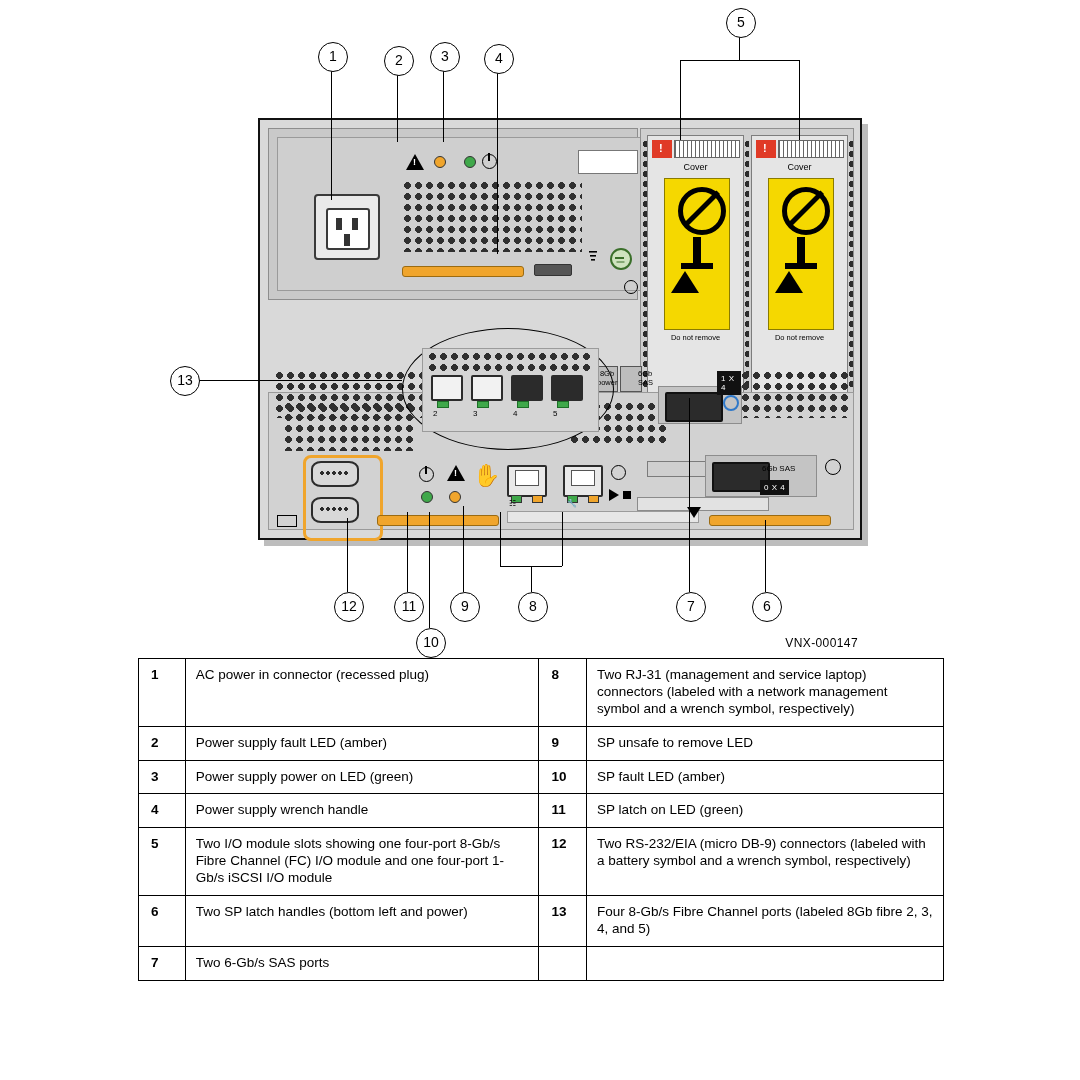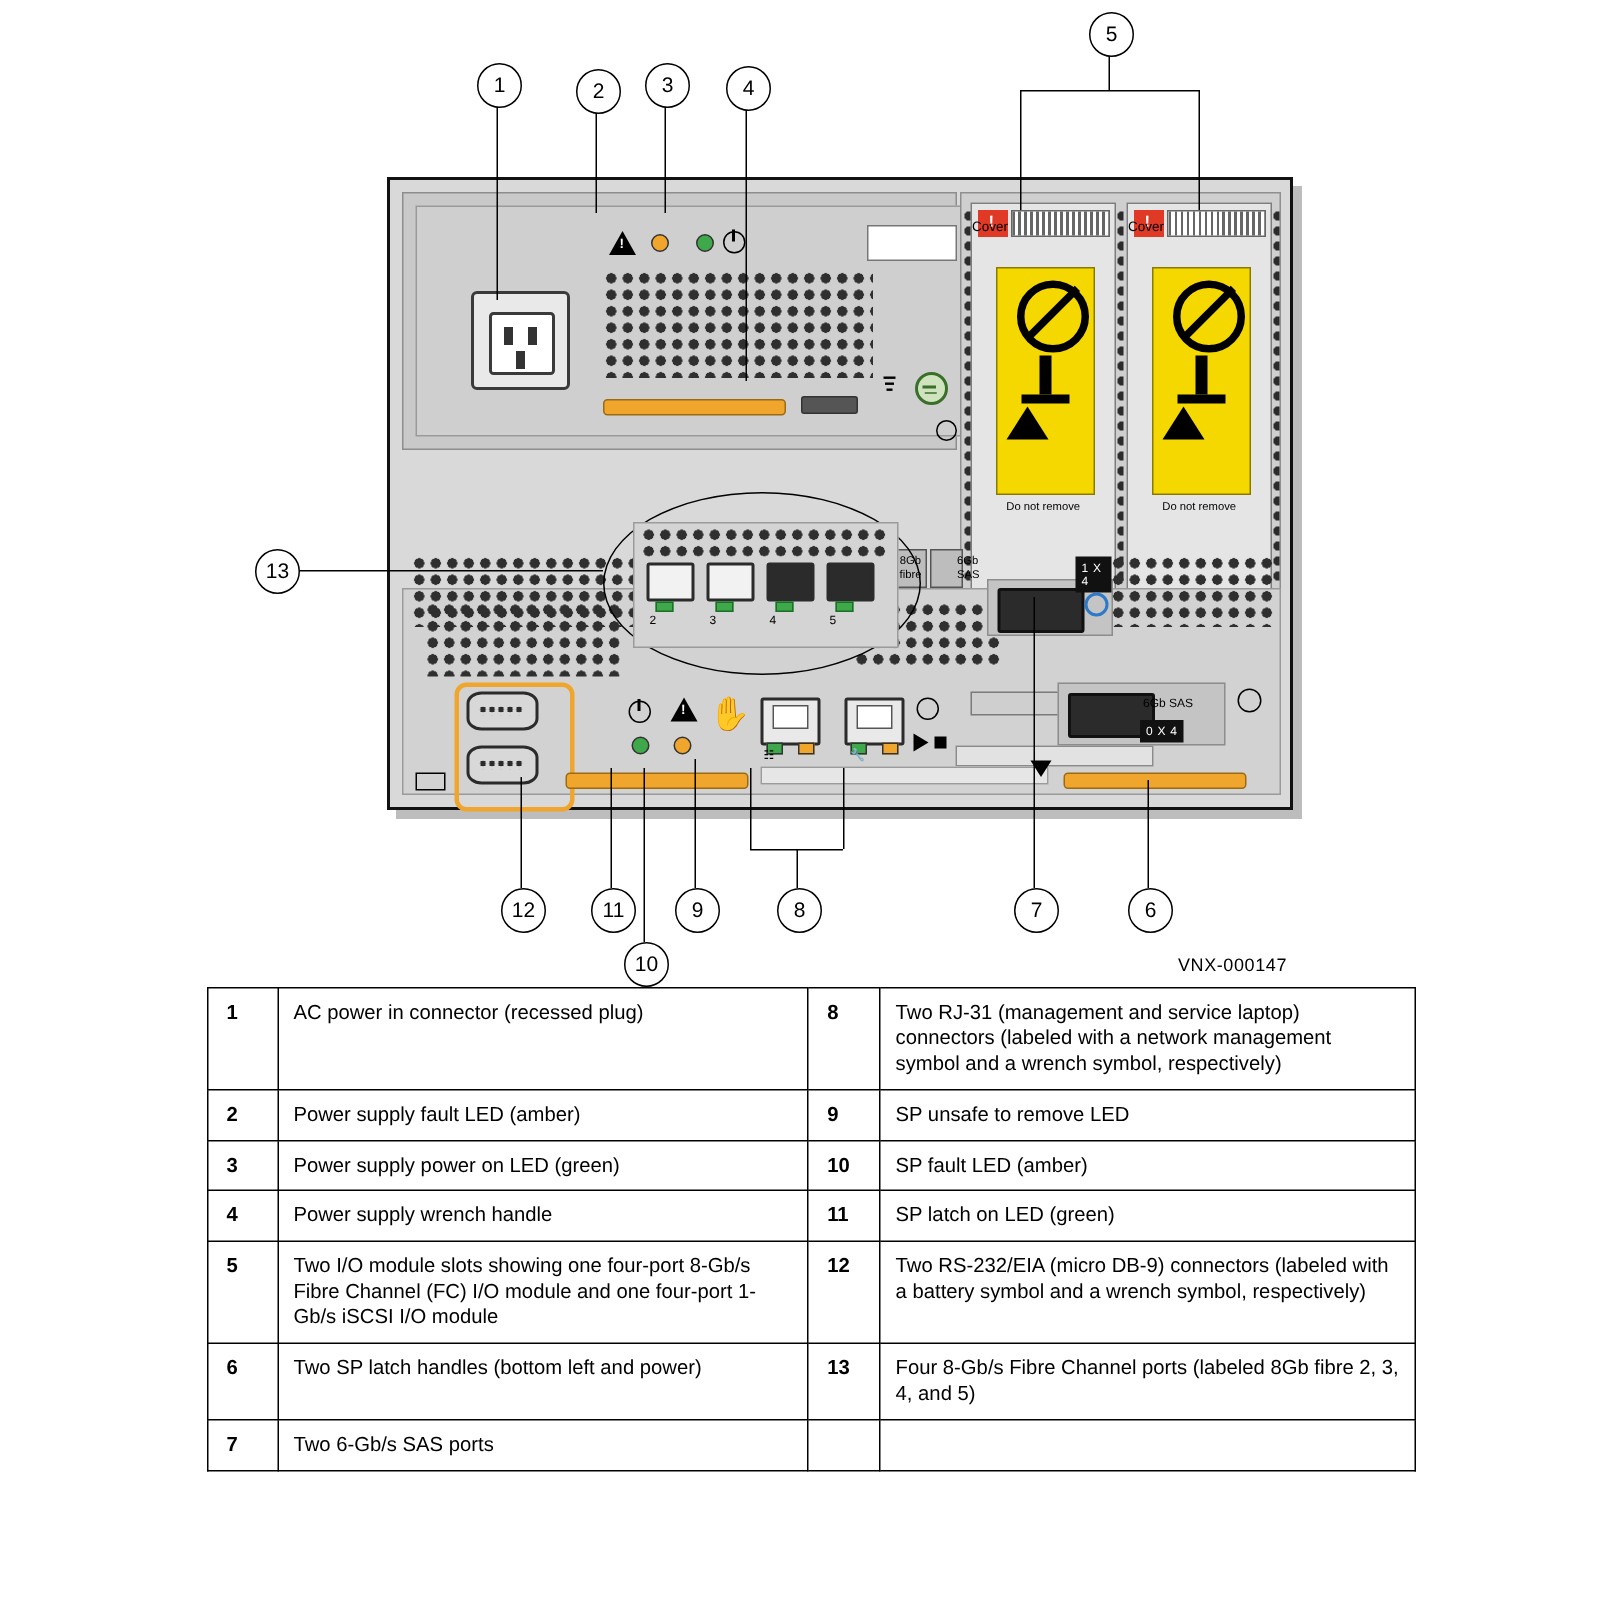--- a/index.html
+++ b/index.html
@@ -208,22 +208,23 @@
   .io-conn-strip {
     position: absolute;
     left: 26px; top: 4px;
     width: 64px; height: 16px;
     background: #fff;
     border: 1px solid #666;
     background-image: repeating-linear-gradient(to right, #666 0 1.5px, transparent 1.5px 4px);
   }
   .io-label-cover {
     position: absolute;
-    left: 0; top: 10px;
+    left: 0; top: 26px;
     width: 100%;
+    text-align: center;
     font-size: 9px;
   }
   .io-sticker {
     position: absolute;
     left: 16px; top: 42px;
     width: 64px; height: 150px;
     background: #f5d800;
     border: 1px solid #8a7b00;
   }
   .io-sticker .nosign {
@@ -579,21 +580,21 @@
       <div class="sfp-led" style="left:94px;top:52px;"></div>
       <div class="sfp-num" style="left:90px;top:60px;">4</div>
 
       <div class="sfp dark" style="left:128px;"></div>
       <div class="sfp-led" style="left:134px;top:52px;"></div>
       <div class="sfp-num" style="left:130px;top:60px;">5</div>
     </div>
 
     <div class="speed-tag" style="left:336px;top:246px;">
       <span>8Gb</span><br>
-      <span>fibre</span>
+      <span>power</span>
     </div>
     <div class="speed-tag" style="left:360px;top:246px;padding-left:17px;">
       <span>6Gb</span><br>
       <span>SAS</span>
     </div>
   </div>
 
   <div class="callout" style="left:318px;top:42px;">1</div>
   <div class="leader v" style="left:331px;top:70px;height:130px;"></div>
 

